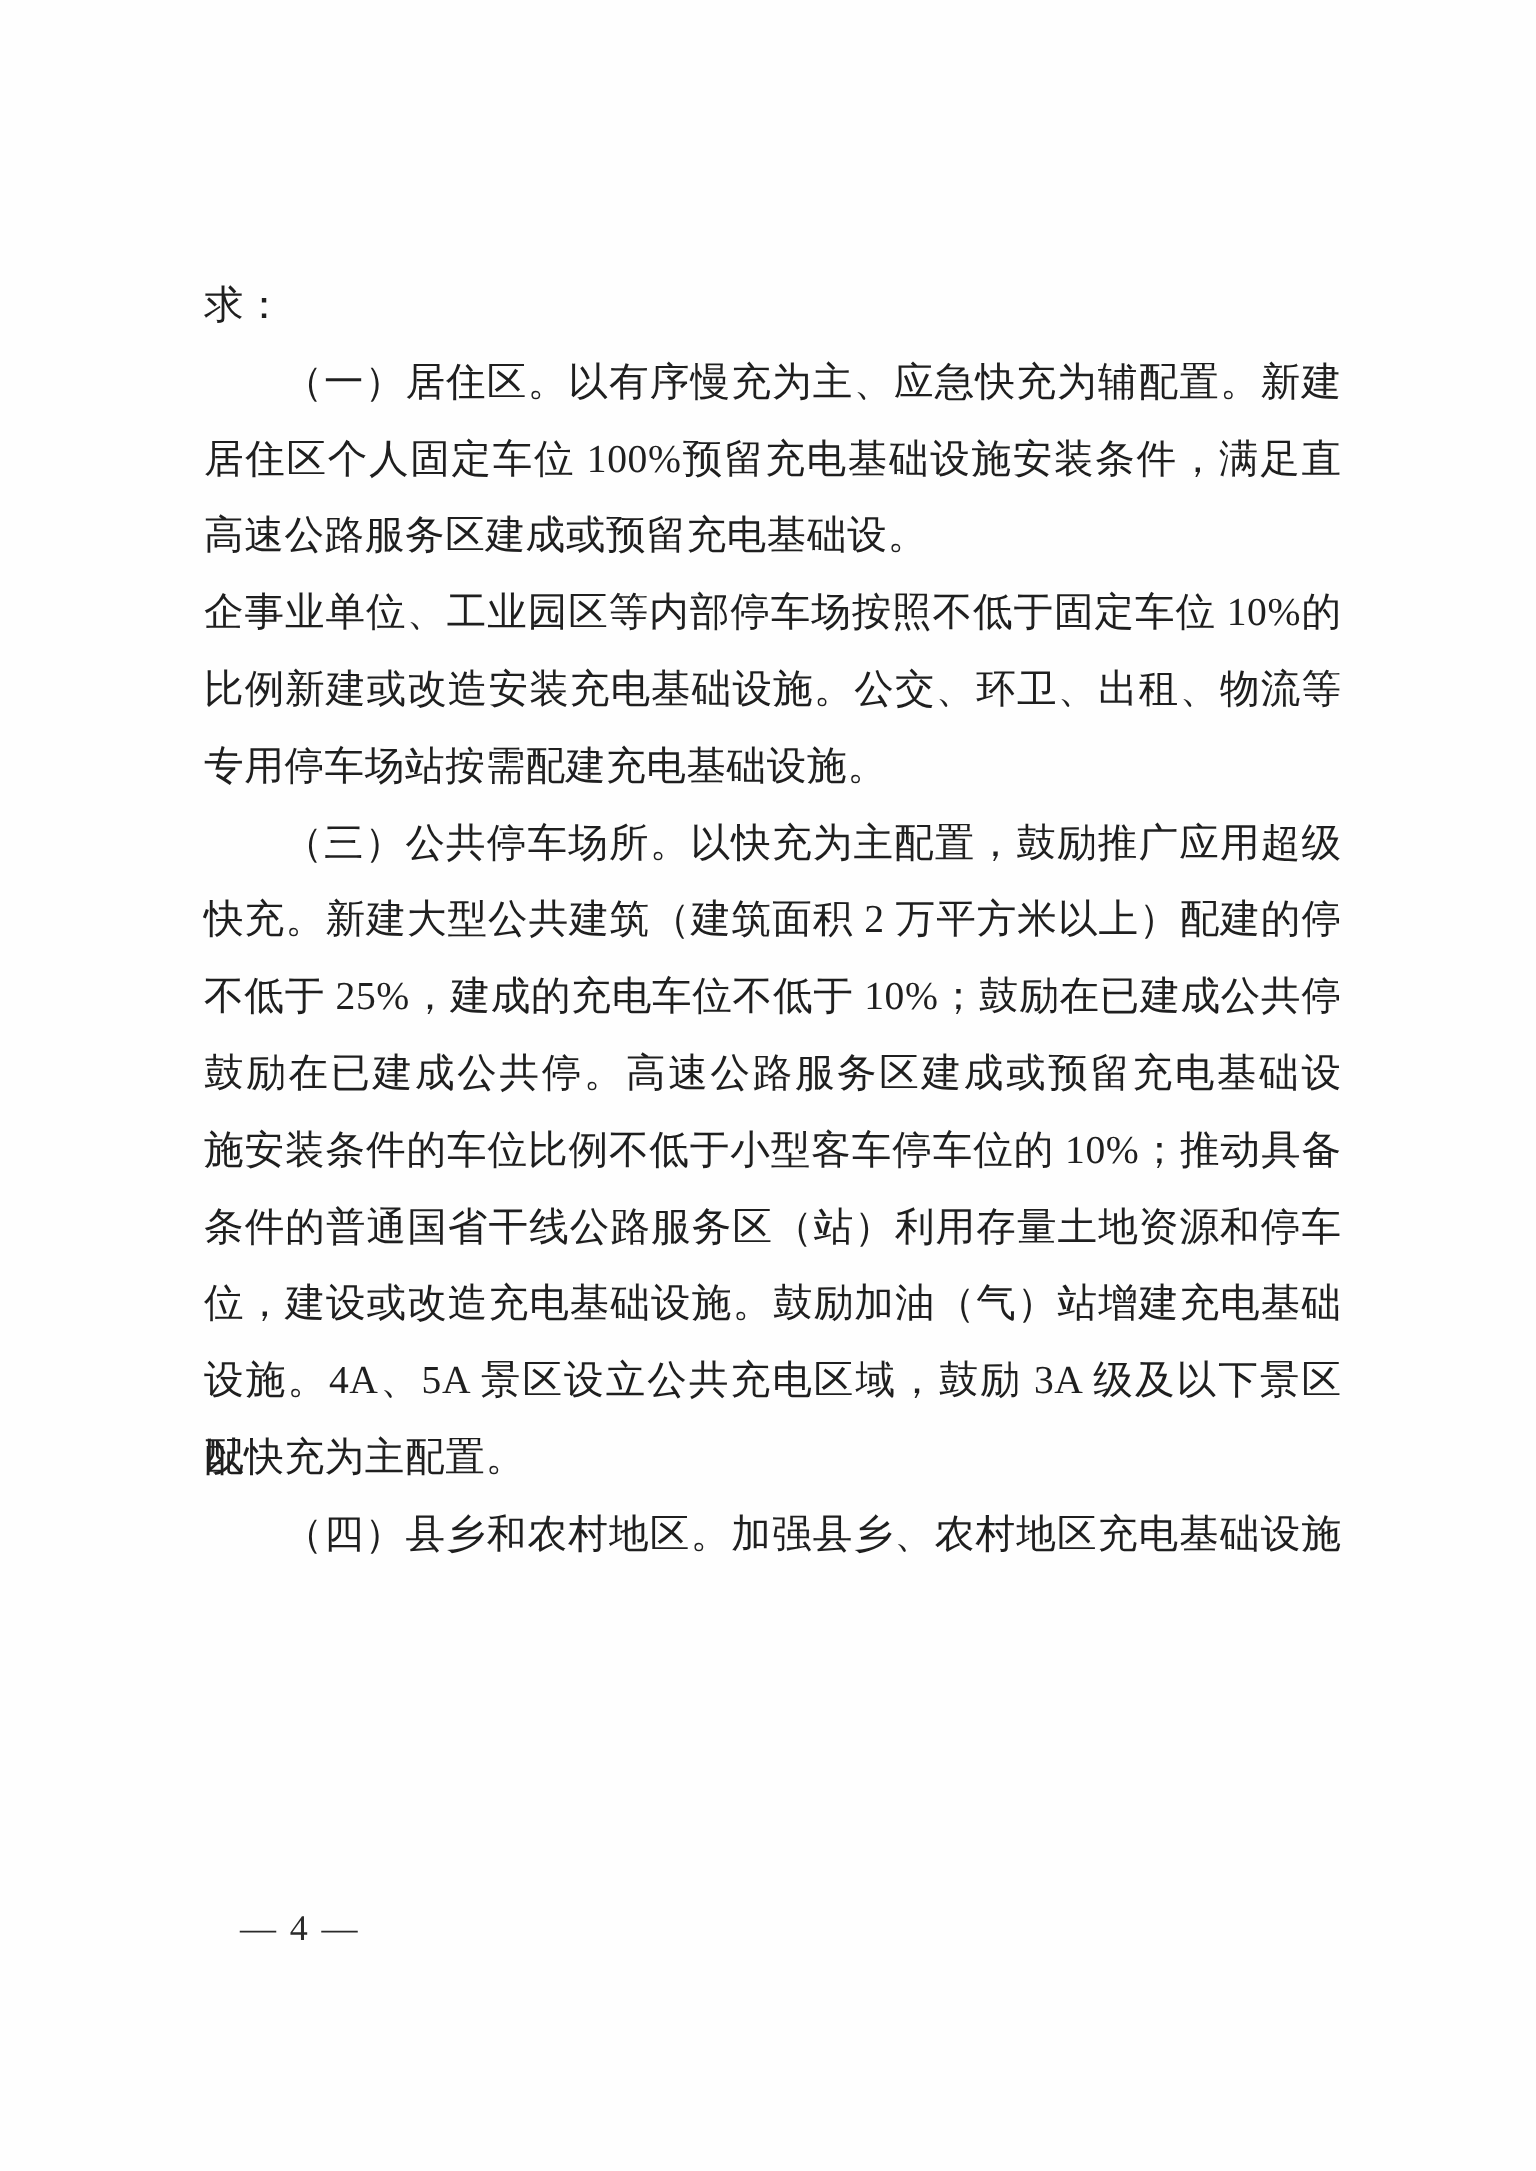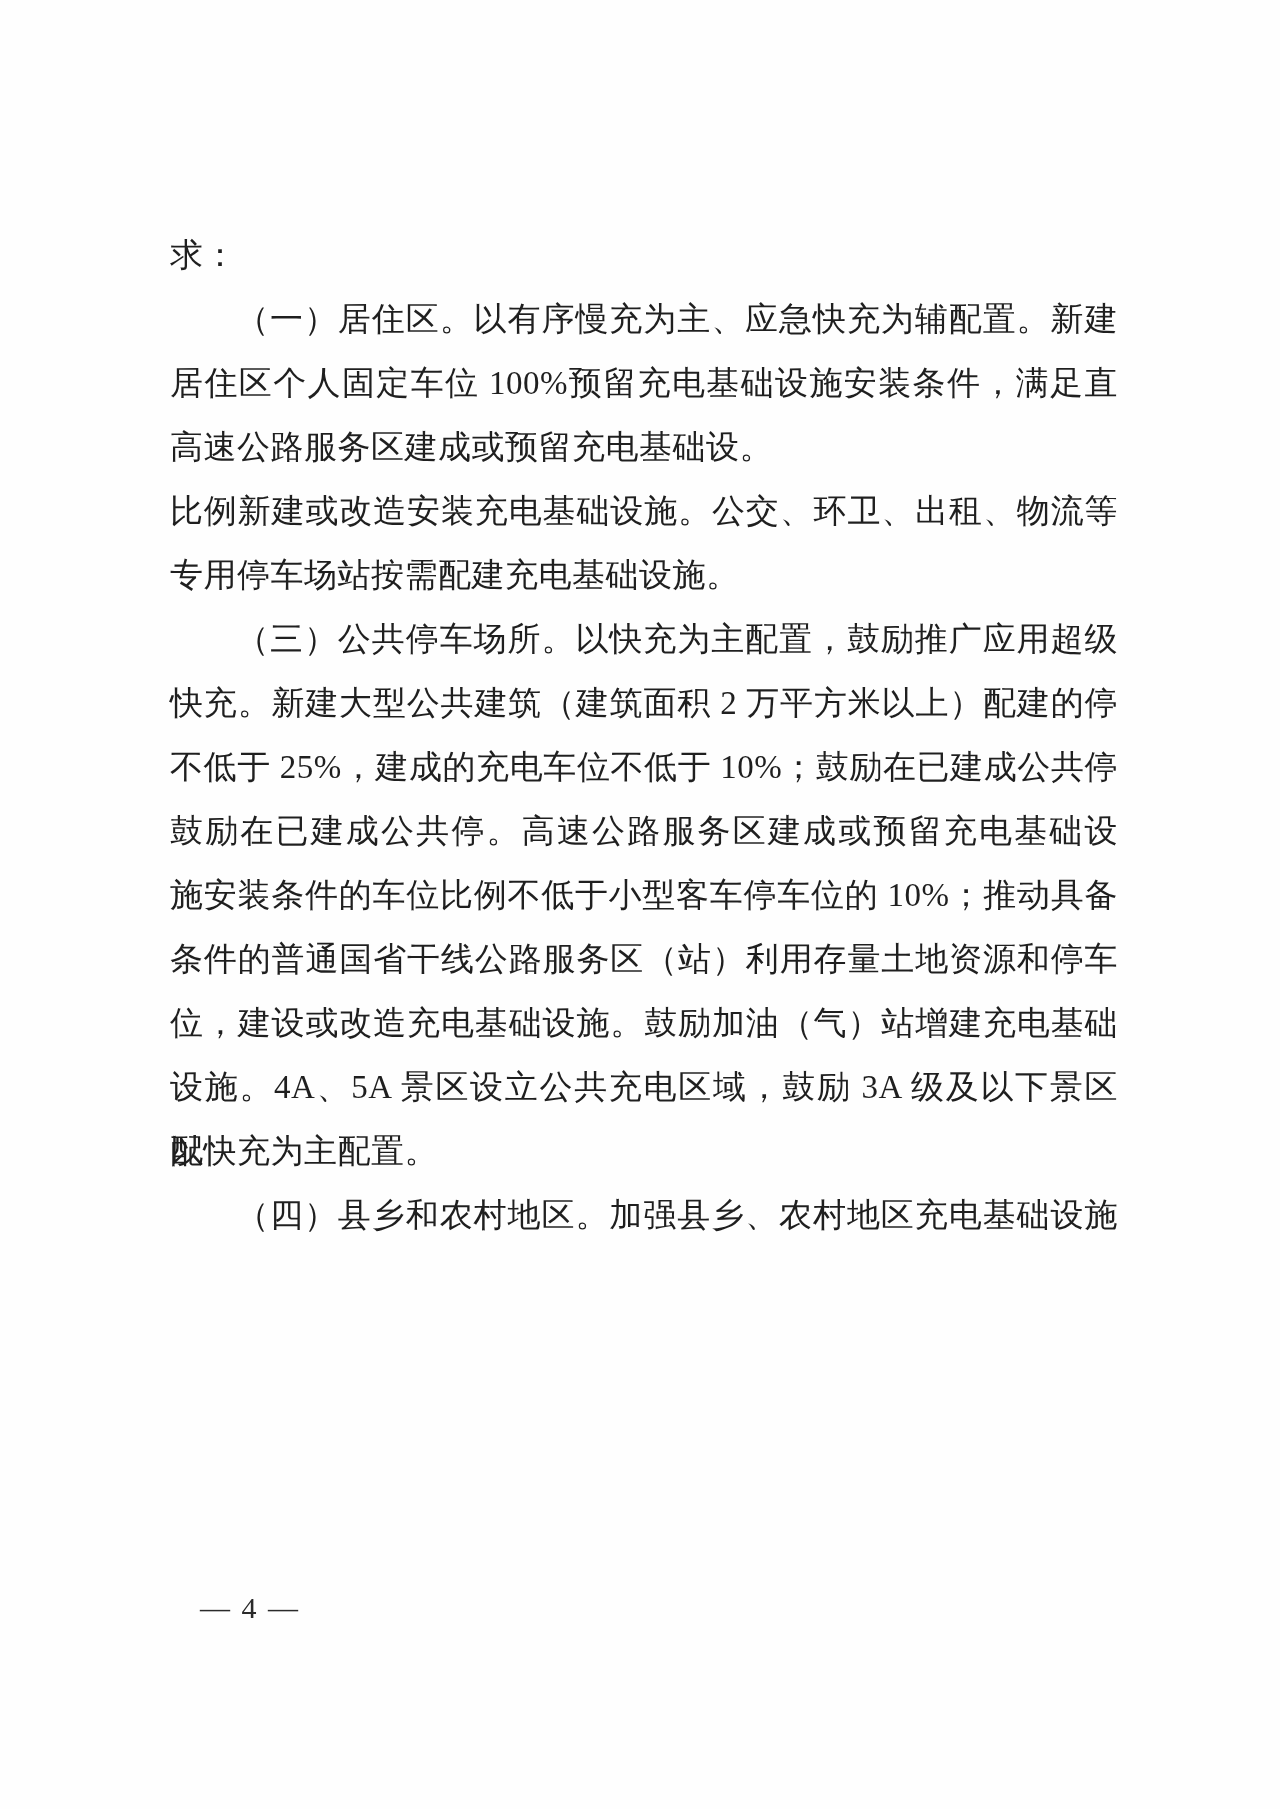--- a/index.html
+++ b/index.html
@@ -52,20 +52,21 @@
 </style>
 </head>
 <body>
 
 <div class="page">
   <main class="body-text">
     <p class="ln">求：</p>
     <p class="ln fill indent">（一）居住区。以有序慢充为主、应急快充为辅配置。新建</p>
     <p class="ln fill">居住区个人固定车位 100%预留充电基础设施安装条件，满足直</p>
     <p class="ln">高速公路服务区建成或预留充电基础设。</p>
+    <p class="ln fill">企事业单位、工业园区等内部停车场按照不低于固定车位 10%的</p>
     <p class="ln fill">比例新建或改造安装充电基础设施。公交、环卫、出租、物流等</p>
     <p class="ln">专用停车场站按需配建充电基础设施。</p>
     <p class="ln fill indent">（三）公共停车场所。以快充为主配置，鼓励推广应用超级</p>
     <p class="ln fill">快充。新建大型公共建筑（建筑面积 2 万平方米以上）配建的停</p>
     <p class="ln fill">不低于 25%，建成的充电车位不低于 10%；鼓励在已建成公共停</p>
     <p class="ln fill">鼓励在已建成公共停。高速公路服务区建成或预留充电基础设</p>
     <p class="ln fill">施安装条件的车位比例不低于小型客车停车位的 10%；推动具备</p>
     <p class="ln fill">条件的普通国省干线公路服务区（站）利用存量土地资源和停车</p>
     <p class="ln fill">位，建设或改造充电基础设施。鼓励加油（气）站增建充电基础</p>
     <p class="ln fill">设施。4A、5A 景区设立公共充电区域，鼓励 3A 级及以下景区配</p>

